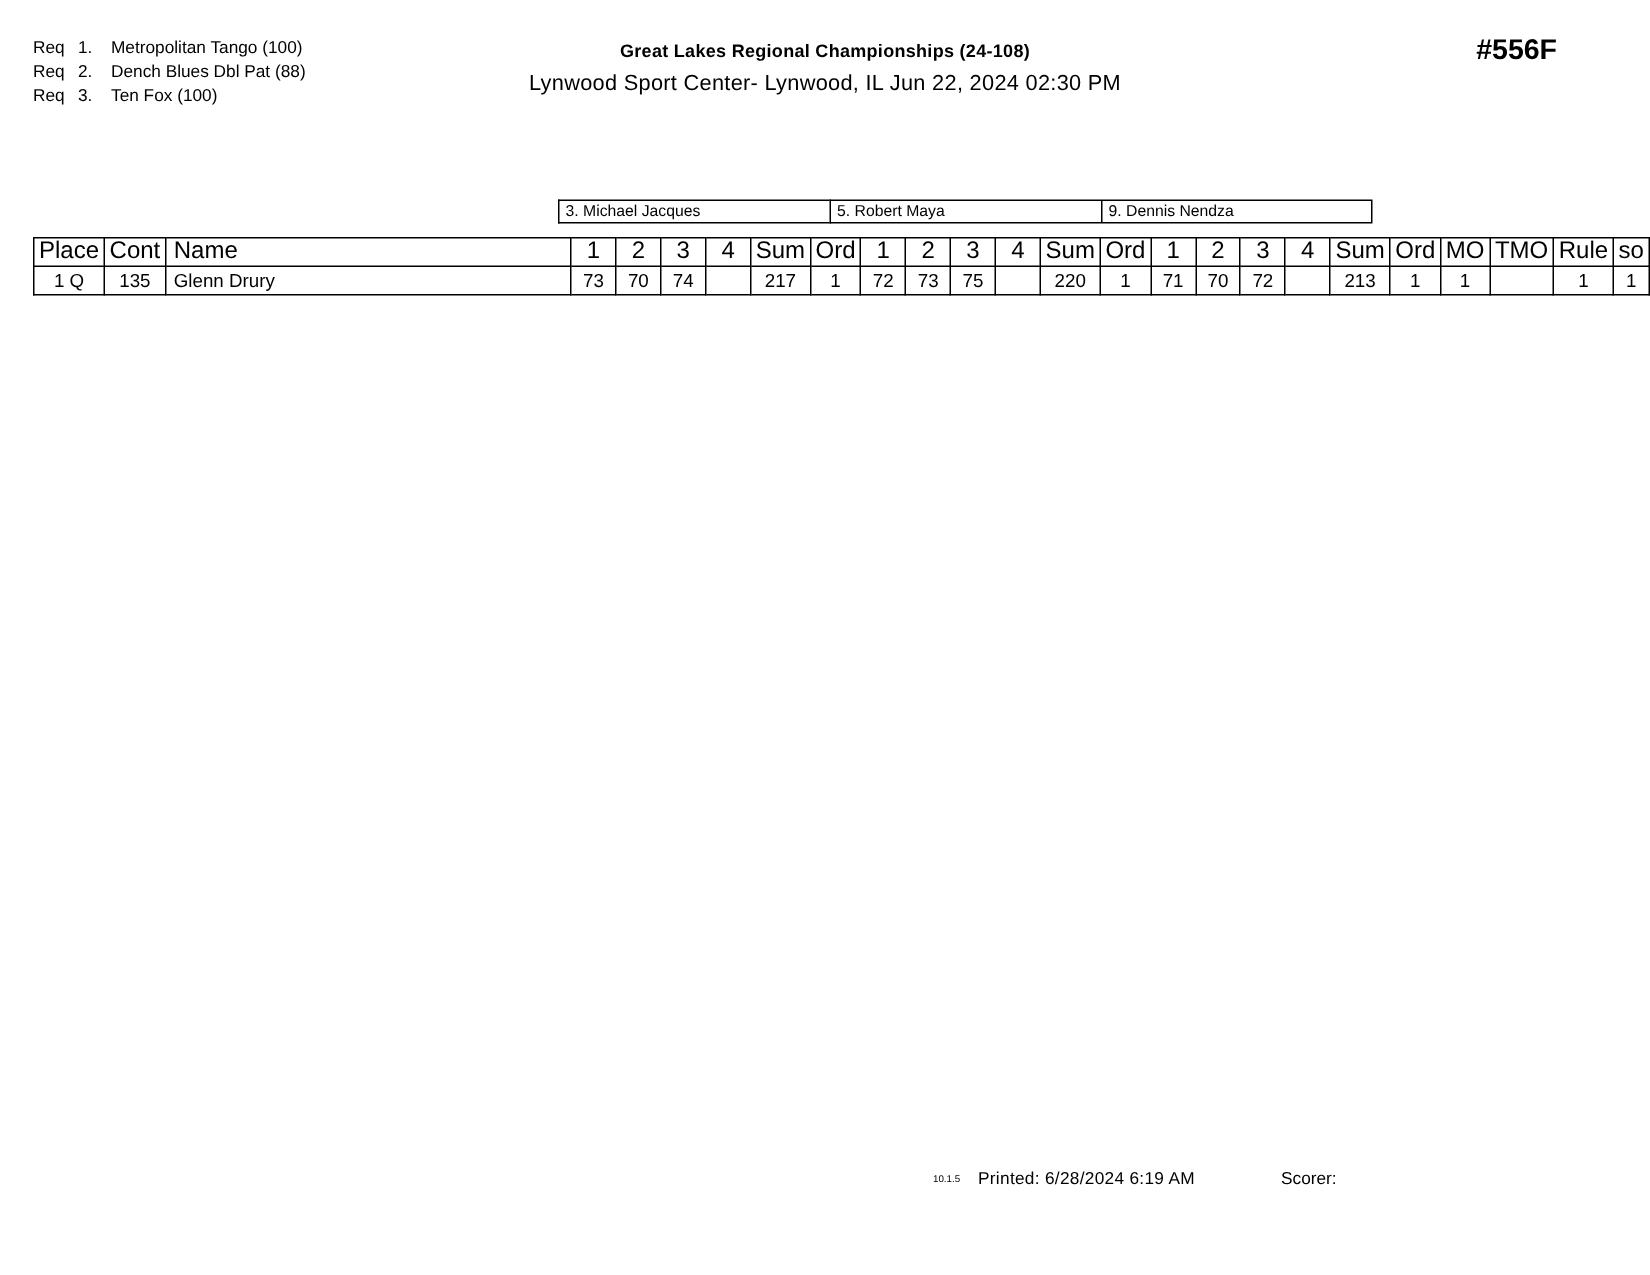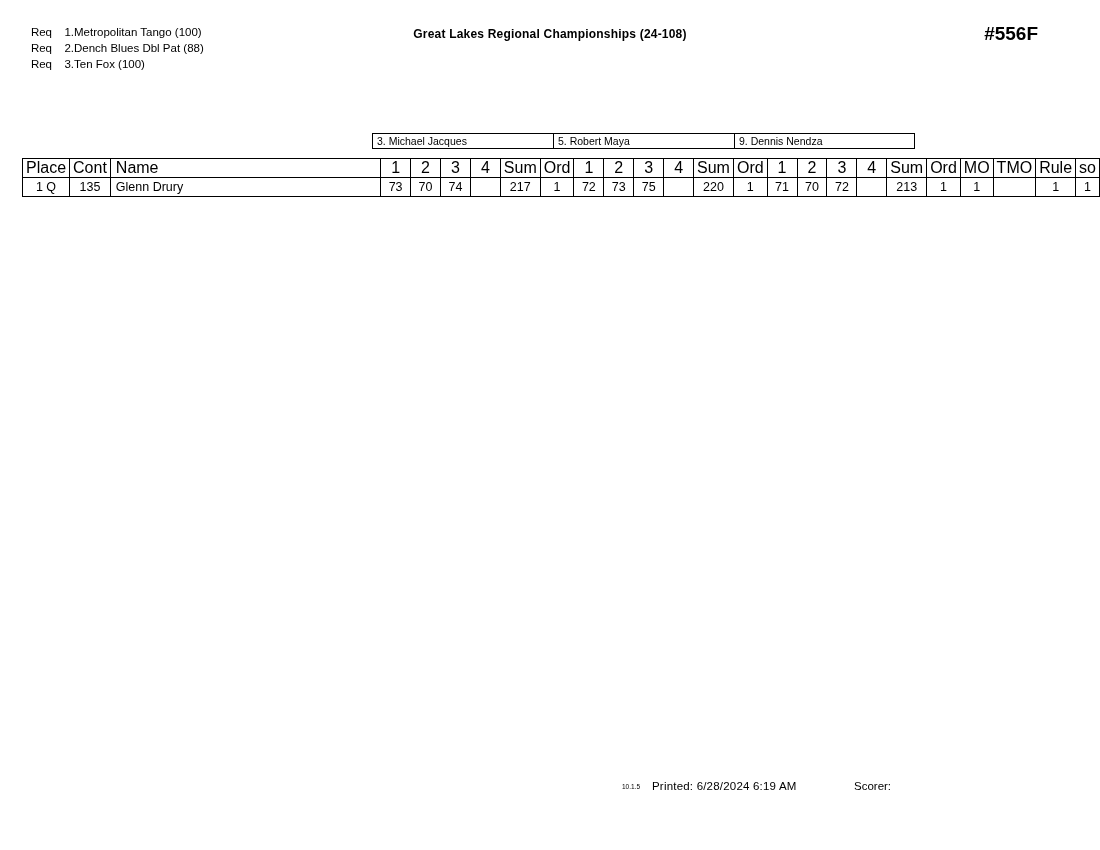--- a/index.html
+++ b/index.html
@@ -20,21 +20,20 @@
   .reqs {
     position: absolute;
     left: 22px;
     top: 24px;
     font-size: 11.5px;
     line-height: 16px;
   }
   .req-row {
     display: flex;
     white-space: nowrap;
-    text-align: right;
   }
   .req-label { width: 30px; }
   .req-num { width: 22px; }
   .req-text { }
 
   
   .header {
     position: absolute;
     left: 0;
     top: 22px;
@@ -186,20 +185,21 @@
   </div>
   <div class="req-row">
     <span class="req-label">Req</span>
     <span class="req-num">3.</span>
     <span class="req-text">Ten Fox (100)</span>
   </div>
 </div>
 
 <div class="header">
   <div class="title-main">Great Lakes Regional Championships (24-108)</div>
+  <div class="title-sub">Lynwood Sport Center- Lynwood, IL  Jun 22, 2024  02:30 PM</div>
 </div>
 
 <div class="event-number">#556F</div>
 
 <div class="judges">
   <div class="judge-box" style="width:181px;">3.  Michael  Jacques</div>
   <div class="judge-box" style="width:181px;">5.  Robert Maya</div>
   <div class="judge-box" style="width:181px;">9.  Dennis Nendza</div>
 </div>
 

